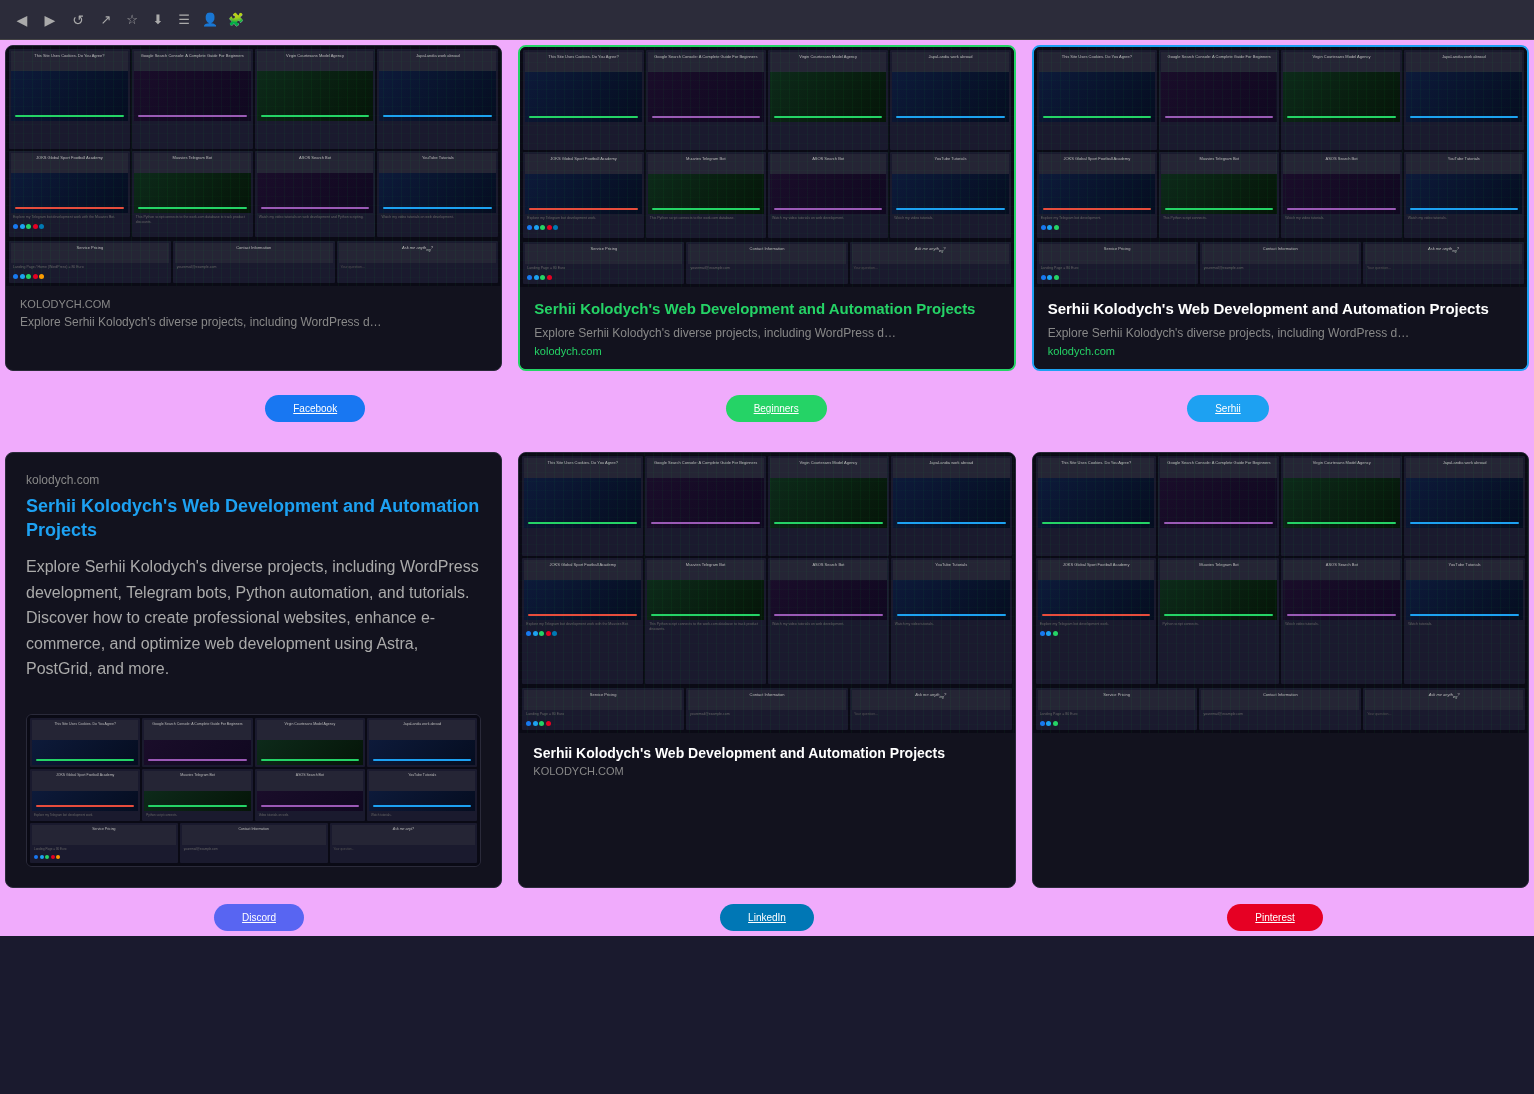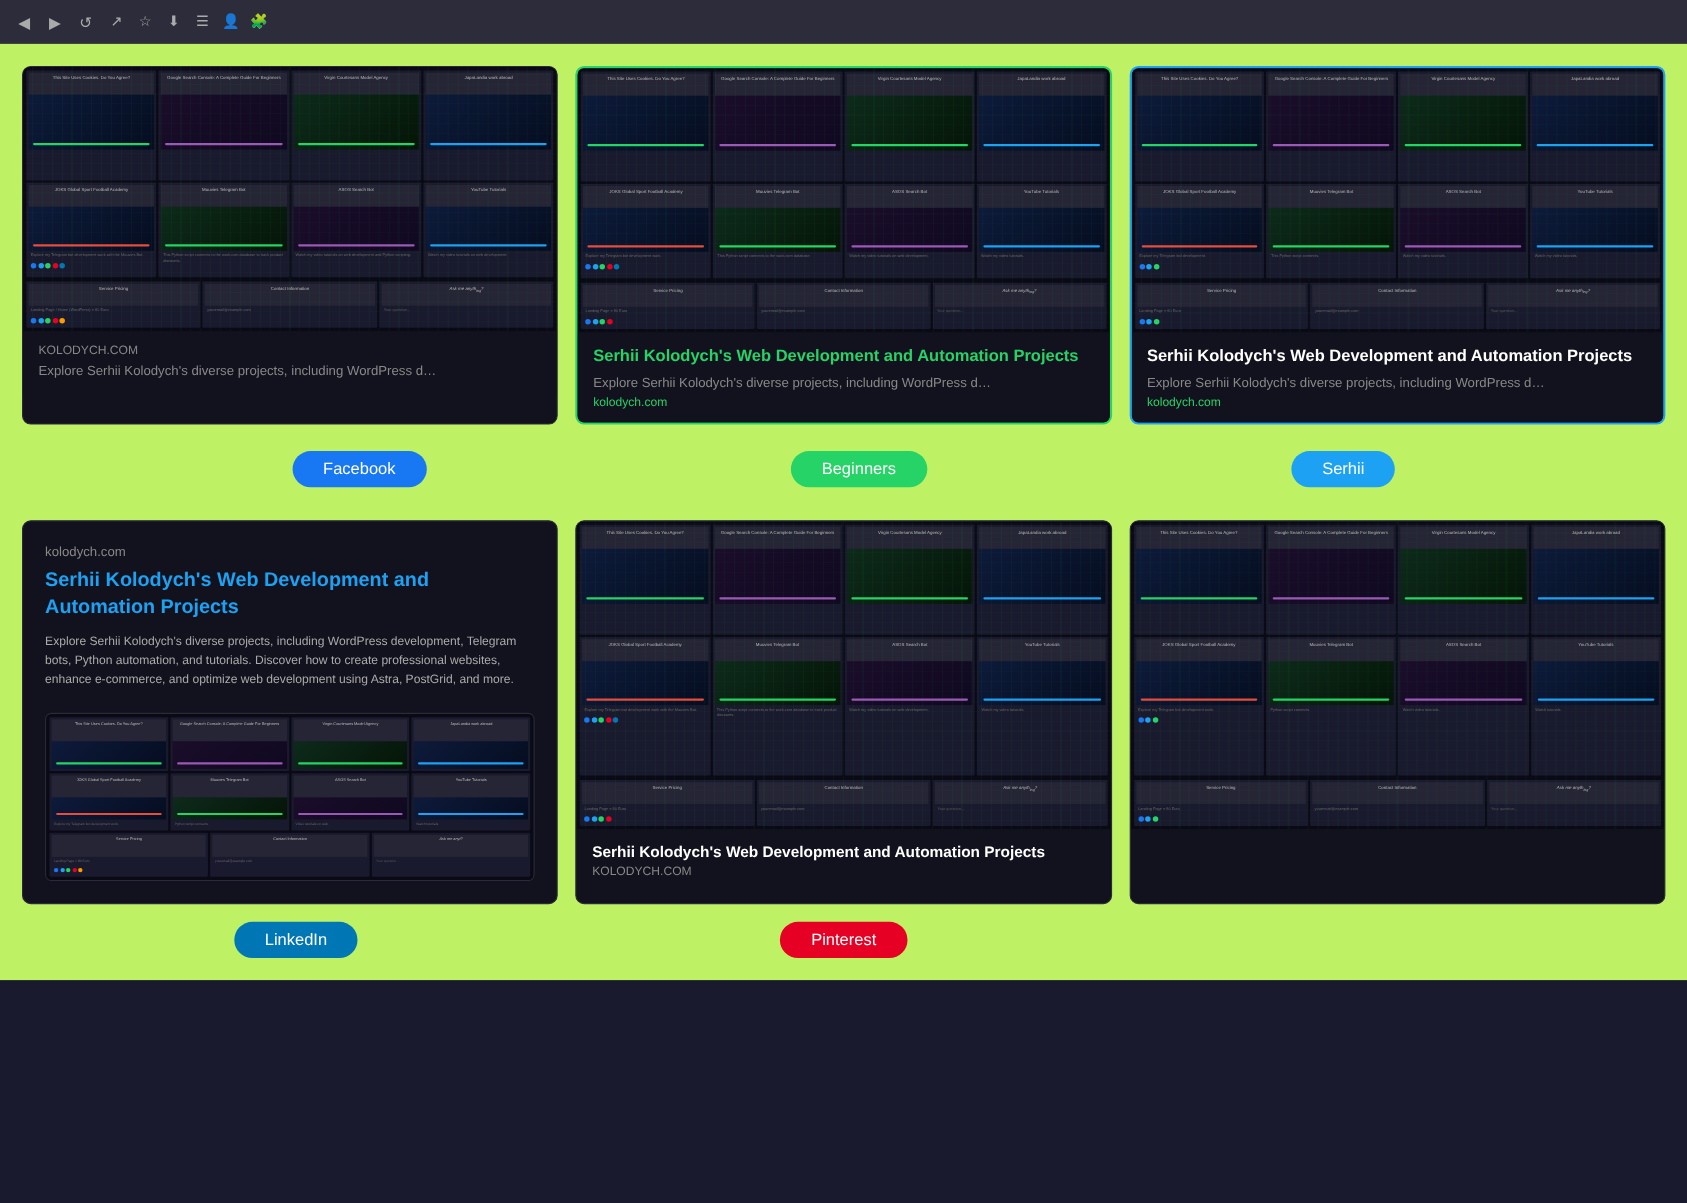--- a/index.html
+++ b/index.html
@@ -56,22 +56,22 @@
     .browser-action-btn {
       width: 20px; height: 20px;
       color: #aaa; font-size: 13px;
       display: flex; align-items: center; justify-content: center;
       cursor: pointer;
       background: none; border: none;
     }
 
     
     .page-content {
-      background: #bef264;
-      padding: 20px;
+      background: #f0abfc;
+      padding: 5px;
     }
 
     
     .top-section {
       display: grid;
       grid-template-columns: 1fr 1fr 1fr;
       gap: 16px;
       margin-bottom: 24px;
     }
 
@@ -142,23 +142,24 @@
       justify-content: space-around;
       align-items: center;
       margin: 0 0 30px 0;
       padding: 0 80px;
     }
 
     .share-btn {
       border: none;
       border-radius: 20px;
       padding: 8px 28px;
-      font-size: 15px;
+      font-size: 10px;
       font-weight: 500;
       cursor: pointer;
+      text-decoration: underline;
     }
 
     .share-btn.facebook {
       background: #1877f2;
       color: #fff;
     }
 
     .share-btn.whatsapp {
       background: #25d366;
       color: #fff;
@@ -192,24 +193,24 @@
 
     .left-panel-title {
       font-size: 18px;
       font-weight: 600;
       color: #1da1f2;
       line-height: 1.3;
       margin-bottom: 12px;
     }
 
     .left-panel-desc {
-      font-size: 11px;
+      font-size: 16px;
       color: #aaa;
       line-height: 1.6;
-      margin-bottom: 20px;
+      margin-bottom: 32px;
     }
 
     .left-panel-preview {
       border: 1px solid #2a2a3a;
       border-radius: 6px;
       overflow: hidden;
     }
 
     
     .middle-panel, .right-panel {
@@ -957,20 +958,23 @@
           </div>
         </div>
         <div class="green-matrix"></div>
       </div>
     </div>
 
   </div>
 
   <div style="display:grid;grid-template-columns:1fr 1fr 1fr;margin-top:16px;align-items:center;">
     <div style="text-align:center;">
+      <button class="share-btn discord">Discord</button>
+    </div>
+    <div style="text-align:center;">
       <button class="share-btn linkedin">LinkedIn</button>
     </div>
     <div style="text-align:center;">
       <button class="share-btn pinterest">Pinterest</button>
     </div>
   </div>
 
 </div>
 
 </body></html>

